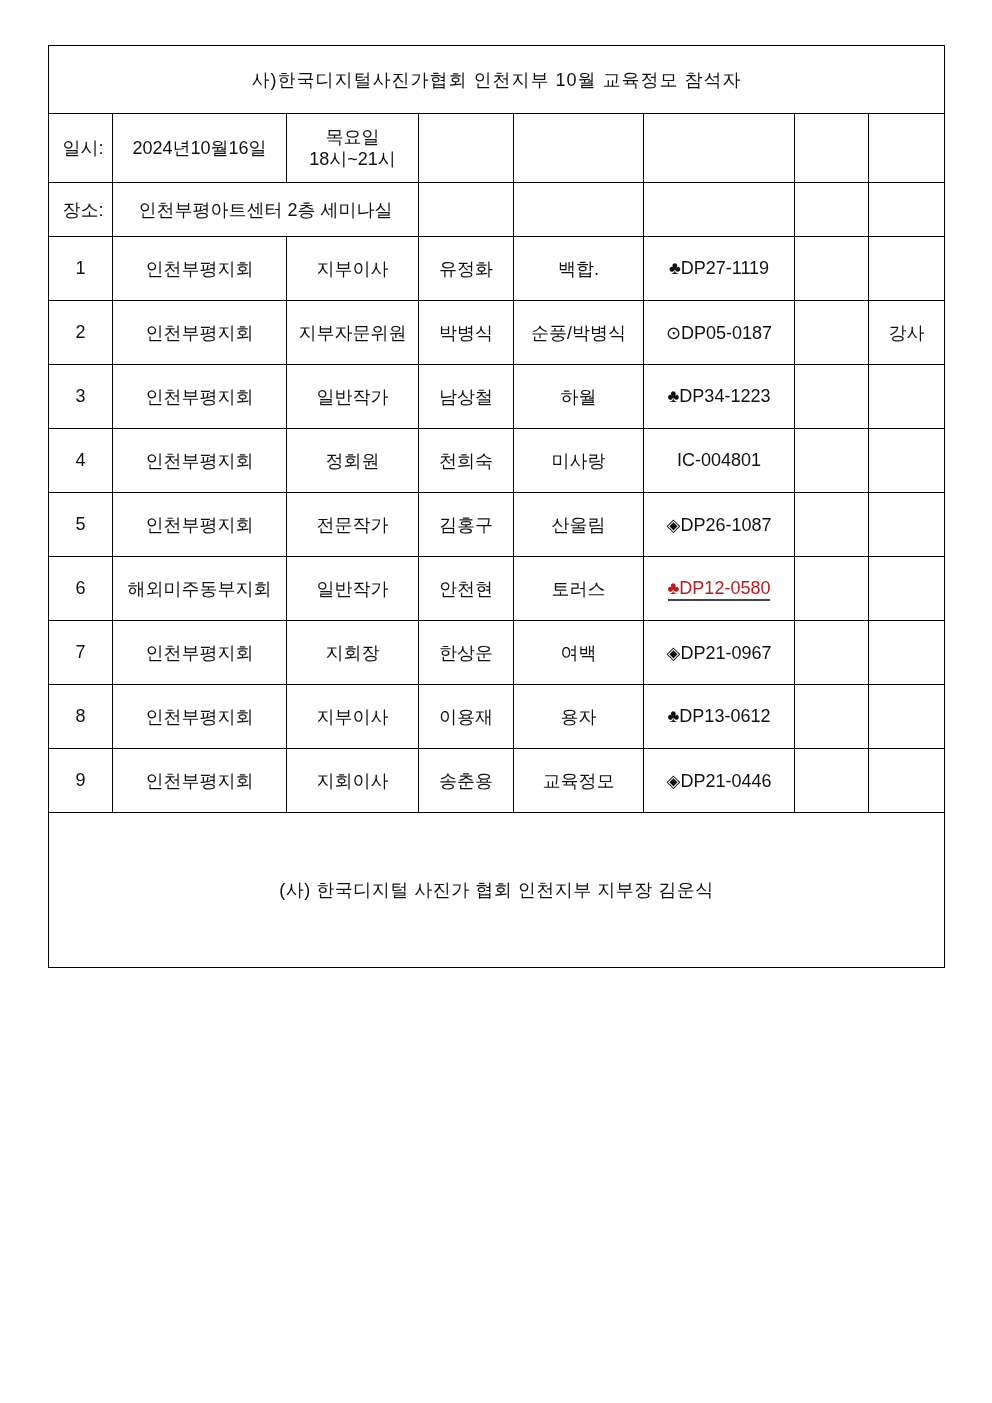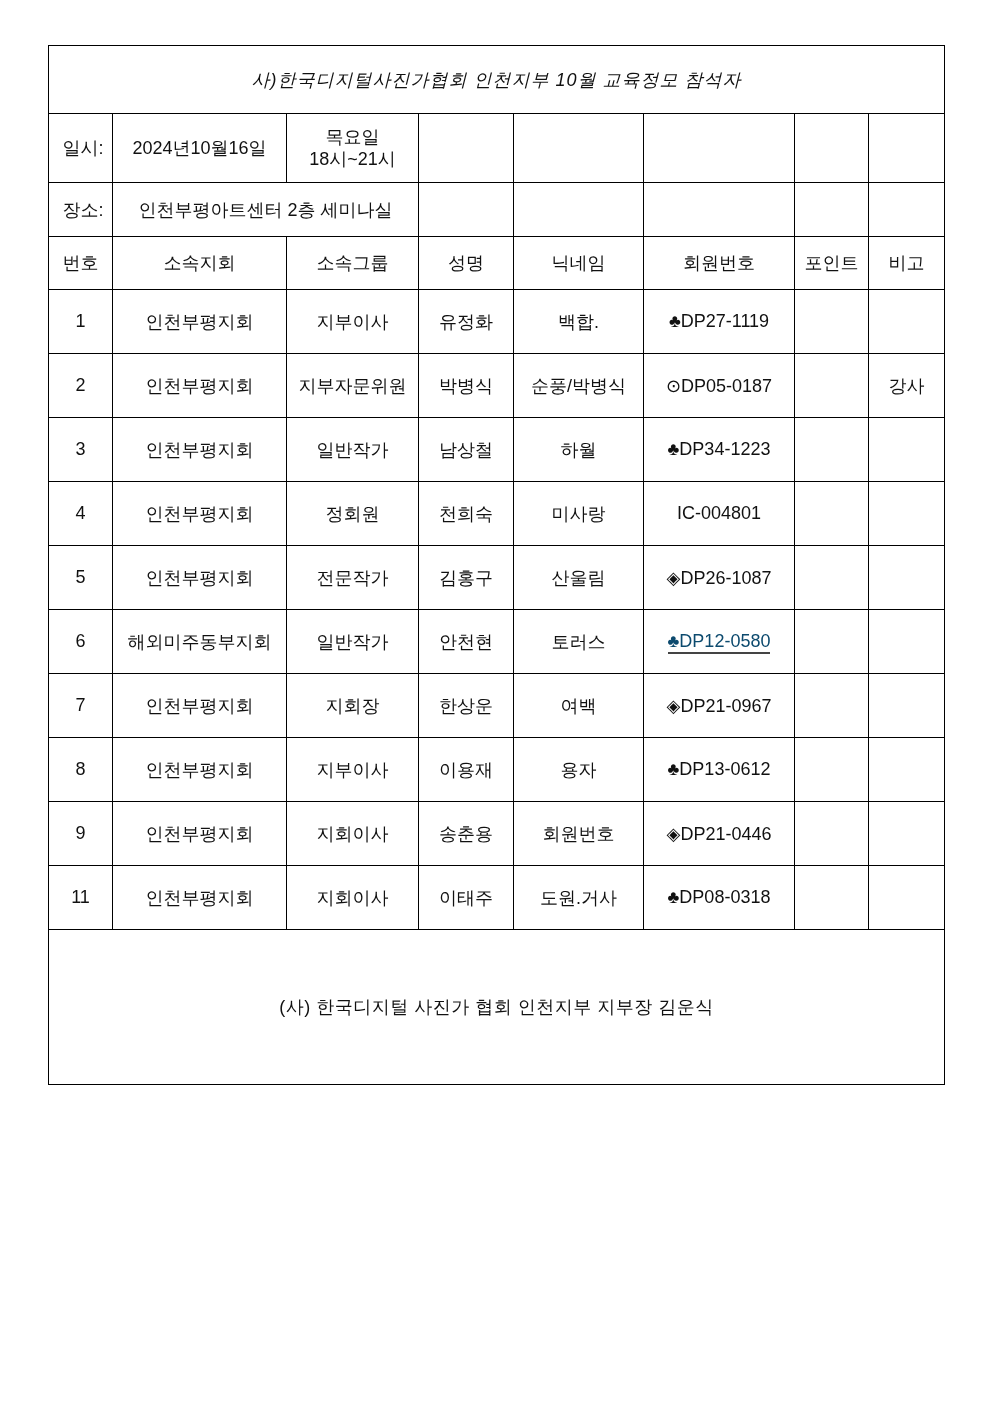--- a/index.html
+++ b/index.html
@@ -31,42 +31,41 @@
     font-weight: normal;
     font-size: 18px;
     padding: 2px 3px;
     overflow: hidden;
     white-space: nowrap;
   }
   .title-row th {
     height: 63px;
     font-size: 28px;
     letter-spacing: 1px;
-    font-style: italic;
   }
   .info-label {
     text-align: right;
     padding-left: 8px !important;
   }
   .r-ilsi td { height: 64px; }
   .r-jangso td { height: 49px; }
   .r-gangsa td { height: 48px; }
   .r-chamseok td { height: 49px; }
   .head-row th { height: 48px; }
   .r td { height: 59px; }
   .two-line { font-size: 17px; line-height: 1.25; }
   .two-line span { display: block; text-align: center; }
   .footer-row td {
     height: 150px;
     font-size: 19px;
     letter-spacing: 0.5px;
     margin-top: 28px;
   }
   .link {
-    color: #0c4a6e;
+    color: #b91c1c;
     border-bottom: 2px solid #444444;
     padding-bottom: 1px;
     cursor: pointer;
   }
 </style>
 </head>
 <body>
 
 <div class="page">
   <table class="sheet">
@@ -105,30 +104,20 @@
       <td colspan="2">인천부평아트센터 2층 세미나실</td>
       <td></td>
       <td></td>
       <td></td>
       <td></td>
       <td></td>
     </tr>
 
 
 
-    <tr class="head-row">
-      <th>번호</th>
-      <th>소속지회</th>
-      <th>소속그룹</th>
-      <th>성명</th>
-      <th>닉네임</th>
-      <th>회원번호</th>
-      <th>포인트</th>
-      <th>비고</th>
-    </tr>
 
     <tr class="r">
       <td>1</td>
       <td>인천부평지회</td>
       <td>지부이사</td>
       <td>유정화</td>
       <td>백합.</td>
       <td>♣DP27-1119</td>
       <td></td>
       <td></td>
@@ -211,36 +200,26 @@
       <td>♣DP13-0612</td>
       <td></td>
       <td></td>
     </tr>
 
     <tr class="r">
       <td>9</td>
       <td>인천부평지회</td>
       <td>지회이사</td>
       <td>송춘용</td>
-      <td>회원번호</td>
+      <td>교육정모</td>
       <td>◈DP21-0446</td>
       <td></td>
       <td></td>
     </tr>
 
 
-    <tr class="r">
-      <td>11</td>
-      <td>인천부평지회</td>
-      <td>지회이사</td>
-      <td>이태주</td>
-      <td>도원.거사</td>
-      <td>♣DP08-0318</td>
-      <td></td>
-      <td></td>
-    </tr>
 
     <tr class="footer-row">
       <td colspan="8">(사) 한국디지털 사진가 협회 인천지부 지부장 김운식</td>
     </tr>
   </tbody>
     </table>
 </div>
 
 </body></html>

